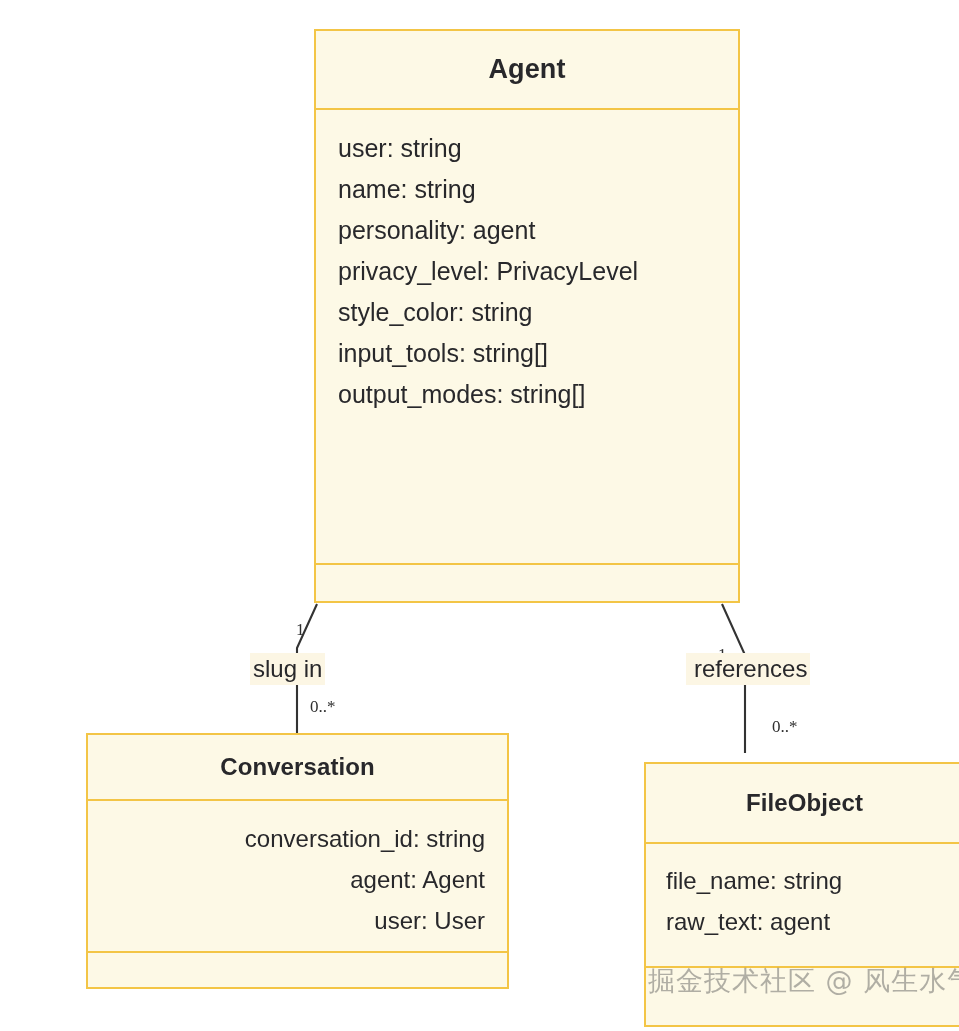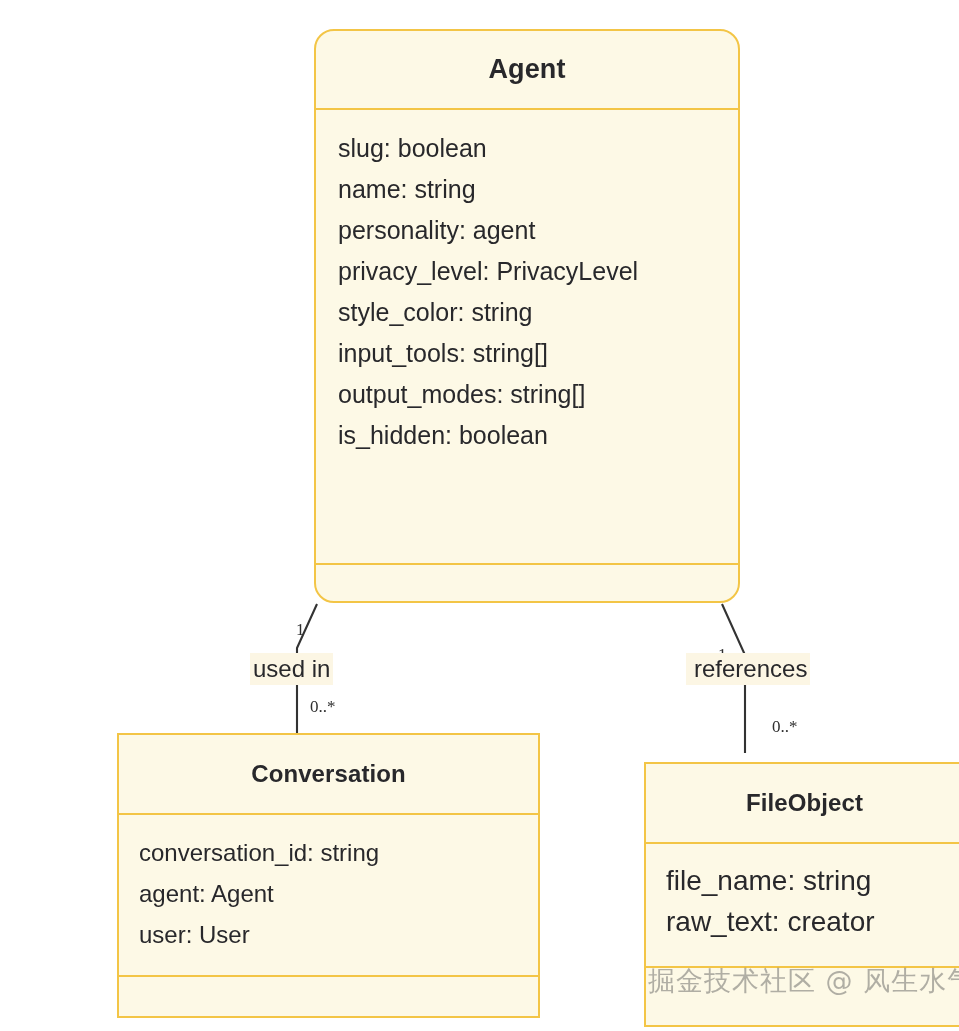--- a/index.html
+++ b/index.html
@@ -55,52 +55,51 @@
     color: #28282b;
     white-space: nowrap;
   }
 
   
   #class-agent {
     left: 314px;
     top: 29px;
     width: 426px;
     height: 574px;
-    border-radius: 20px;
   }
   #class-agent .uml-title {
     height: 79px;
     font-size: 27px;
   }
   #class-agent .uml-attrs {
     height: 453px;
     padding-top: 18px;
   }
   #class-agent .uml-attr {
     font-size: 25px;
     line-height: 41px;
   }
   #class-agent .uml-methods { height: 36px; }
 
   
   #class-conversation {
     left: 86px;
     top: 733px;
     width: 423px;
-    height: 285px;
-    margin-left: 31px;
+    height: 256px;
   }
   #class-conversation .uml-title {
     height: 80px;
     font-size: 24px;
   }
   #class-conversation .uml-attrs {
     height: 162px;
     padding-top: 17px;
     padding-left: 20px;
+    align-items: flex-end;
   }
   #class-conversation .uml-attr {
     font-size: 24px;
     line-height: 41px;
   }
   #class-conversation .uml-methods { height: 39px; }
 
   
   #class-fileobject {
     left: 597px;
@@ -112,21 +111,21 @@
   #class-fileobject .uml-title {
     height: 80px;
     font-size: 24px;
   }
   #class-fileobject .uml-attrs {
     height: 122px;
     padding-top: 16px;
     padding-left: 20px;
   }
   #class-fileobject .uml-attr {
-    font-size: 28px;
+    font-size: 24px;
     line-height: 41px;
   }
   #class-fileobject .uml-methods { height: 57px; }
 
   
   #edges {
     position: absolute;
     left: 0;
     top: 0;
     width: 959px;
@@ -178,59 +177,58 @@
 
   <svg id="edges" viewBox="0 0 959 1031" width="959" height="1031">
 
     <path class="edge-line" d="M 317,604 L 297,648 L 297,733"></path>
 
     <path class="edge-line" d="M 722,604 L 745,655 L 745,753"></path>
   </svg>
 
   <div class="edge-mult" style="left:296px; top:620px;">1</div>
 
-  <div class="edge-label" style="left:250px; top:653px;">used in</div>
+  <div class="edge-label" style="left:250px; top:653px;">slug in</div>
 
   <div class="edge-mult" style="left:310px; top:697px;">0..*</div>
 
   <div class="edge-mult" style="left:718px; top:645px;">1</div>
 
   <div class="edge-label" style="left:686px; top:653px;padding-left:8px;">references</div>
 
   <div class="edge-mult" style="left:772px; top:717px;">0..*</div>
 
   <div class="uml-class" id="class-agent">
     <div class="uml-title">Agent</div>
     <div class="uml-attrs">
-      <div class="uml-attr">slug: boolean</div>
+      <div class="uml-attr">user: string</div>
       <div class="uml-attr">name: string</div>
       <div class="uml-attr">personality: agent</div>
       <div class="uml-attr">privacy_level: PrivacyLevel</div>
       <div class="uml-attr">style_color: string</div>
       <div class="uml-attr">input_tools: string[]</div>
       <div class="uml-attr">output_modes: string[]</div>
-      <div class="uml-attr">is_hidden: boolean</div>
     </div>
     <div class="uml-methods"></div>
   </div>
 
   <div class="uml-class" id="class-conversation">
     <div class="uml-title">Conversation</div>
     <div class="uml-attrs">
       <div class="uml-attr">conversation_id: string</div>
       <div class="uml-attr">agent: Agent</div>
       <div class="uml-attr">user: User</div>
     </div>
     <div class="uml-methods"></div>
   </div>
 
   <div class="uml-class" id="class-fileobject">
     <div class="uml-title">FileObject</div>
     <div class="uml-attrs">
       <div class="uml-attr">file_name: string</div>
-      <div class="uml-attr">raw_text: creator</div>
+      <div class="uml-attr">raw_text: agent</div>
     </div>
     <div class="uml-methods"></div>
   </div>
 
   <div id="watermark">掘金技术社区 @ 风生水气</div>
 
 </div>
 
 </body></html>

